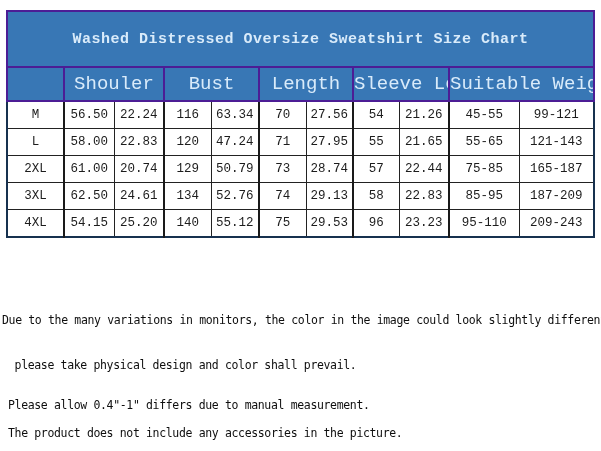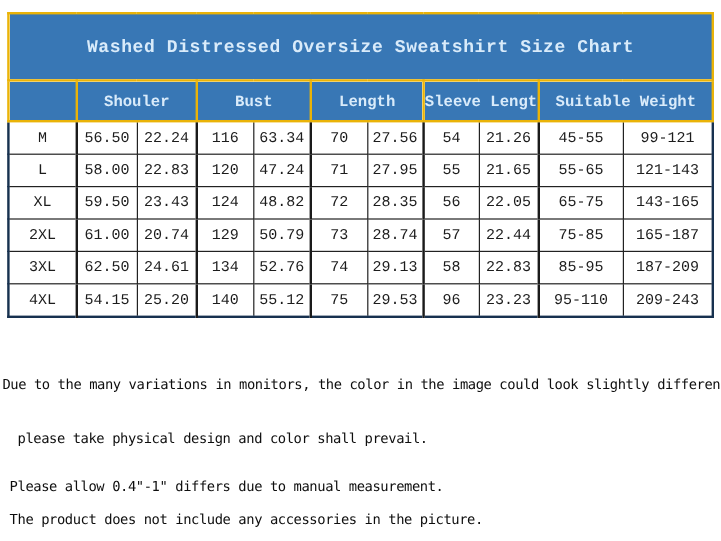--- a/index.html
+++ b/index.html
@@ -21,25 +21,25 @@
     padding: 0;
     text-align: center;
     vertical-align: middle;
     overflow: hidden;
     white-space: nowrap;
   }
   
   .hd {
     background: #3877b5;
     color: #d9ebfa;
-    border: 2px solid #eab308;
+    border: 2px solid #4c1d95;
     font-family: "Liberation Mono", monospace;
   }
   .title-cell { height: 54px; font-size: 15px; font-weight: bold; letter-spacing: 0.5px; }
-  .grp  { height: 32px; font-size: 13px; font-weight: bold; }
+  .grp  { height: 32px; font-size: 19px; }
   .unit { height: 26px; font-size: 11.5px; font-weight: bold; letter-spacing: 1px; }
   
   .sz, .v {
     background: #ffffff;
     border: 1px solid #222222;
     color: #1c1c1c;
     font-size: 12.5px;
     height: 26px;
   }
   .gs { border-left-width: 2px; border-left-color: #1a1a1a; margin-left: 39px; }
@@ -106,33 +106,20 @@
       <td class="v gs">120</td>
       <td class="v">47.24</td>
       <td class="v gs">71</td>
       <td class="v">27.95</td>
       <td class="v gs">55</td>
       <td class="v">21.65</td>
       <td class="v gs">55-65</td>
       <td class="v">121-143</td>
     </tr>
     <tr>
-      <td class="sz">XL</td>
-      <td class="v gs">59.50</td>
-      <td class="v">23.43</td>
-      <td class="v gs">124</td>
-      <td class="v">48.82</td>
-      <td class="v gs">72</td>
-      <td class="v">28.35</td>
-      <td class="v gs">56</td>
-      <td class="v">22.05</td>
-      <td class="v gs">65-75</td>
-      <td class="v">143-165</td>
-    </tr>
-    <tr>
       <td class="sz">2XL</td>
       <td class="v gs">61.00</td>
       <td class="v">20.74</td>
       <td class="v gs">129</td>
       <td class="v">50.79</td>
       <td class="v gs">73</td>
       <td class="v">28.74</td>
       <td class="v gs">57</td>
       <td class="v">22.44</td>
       <td class="v gs">75-85</td>

